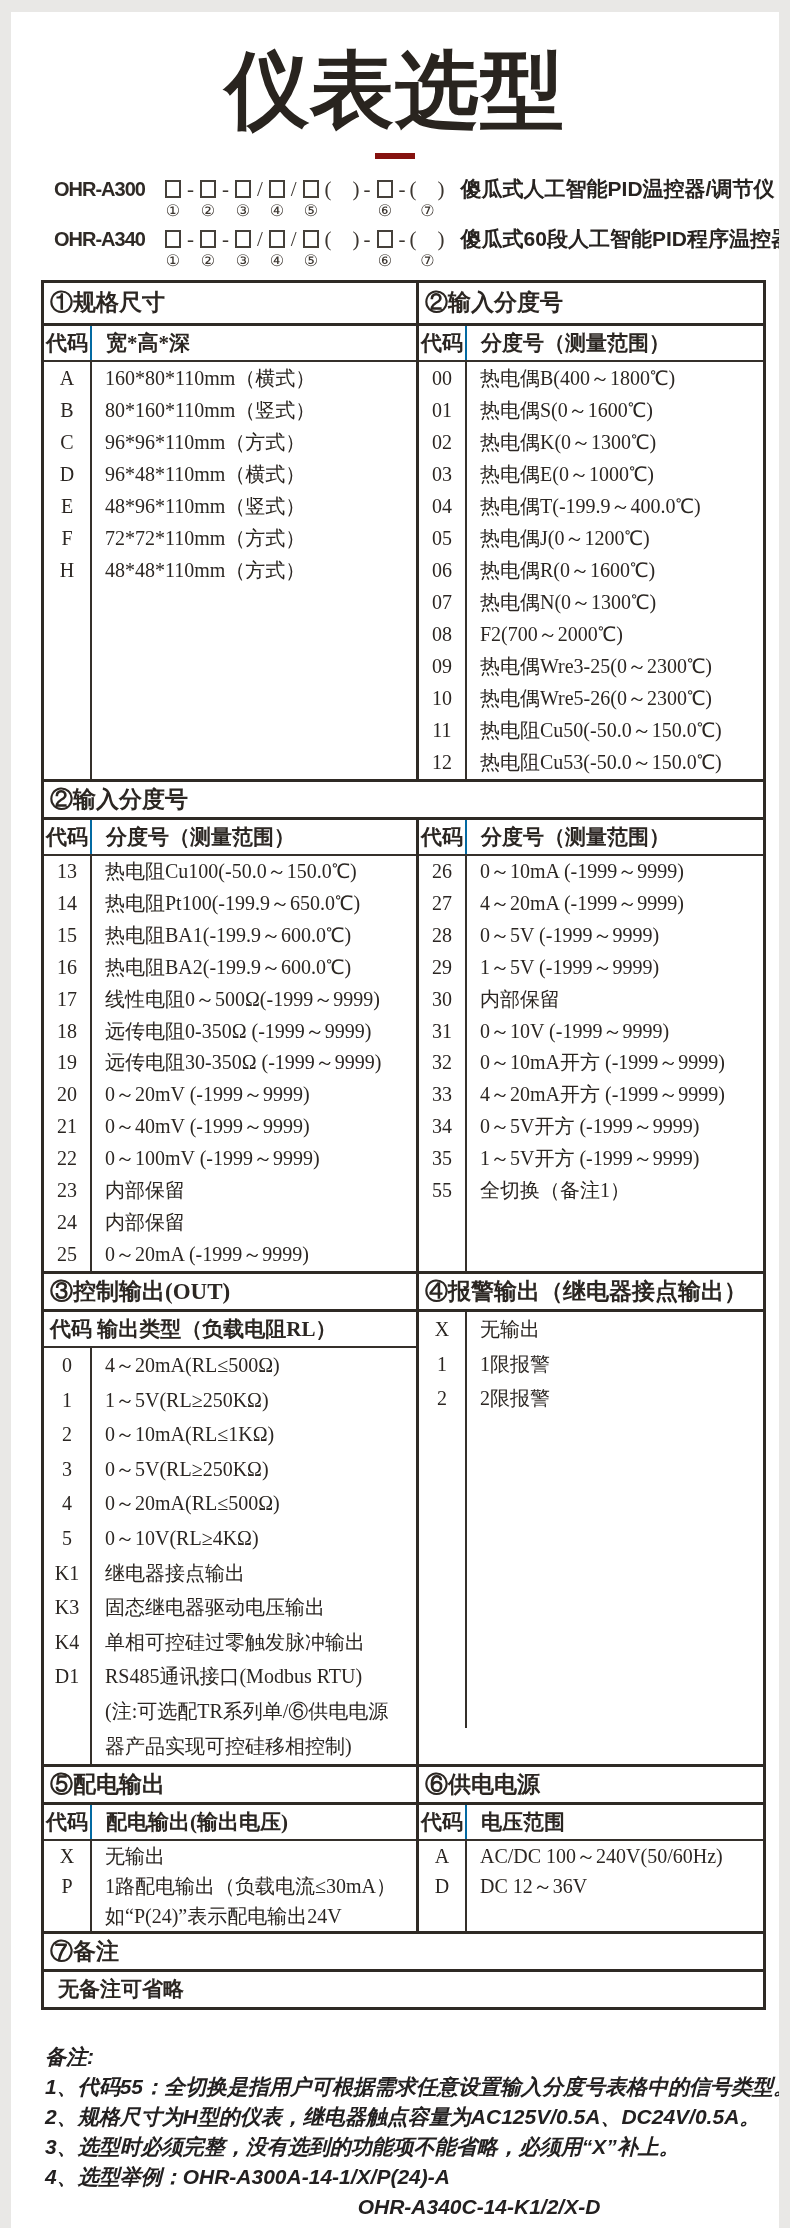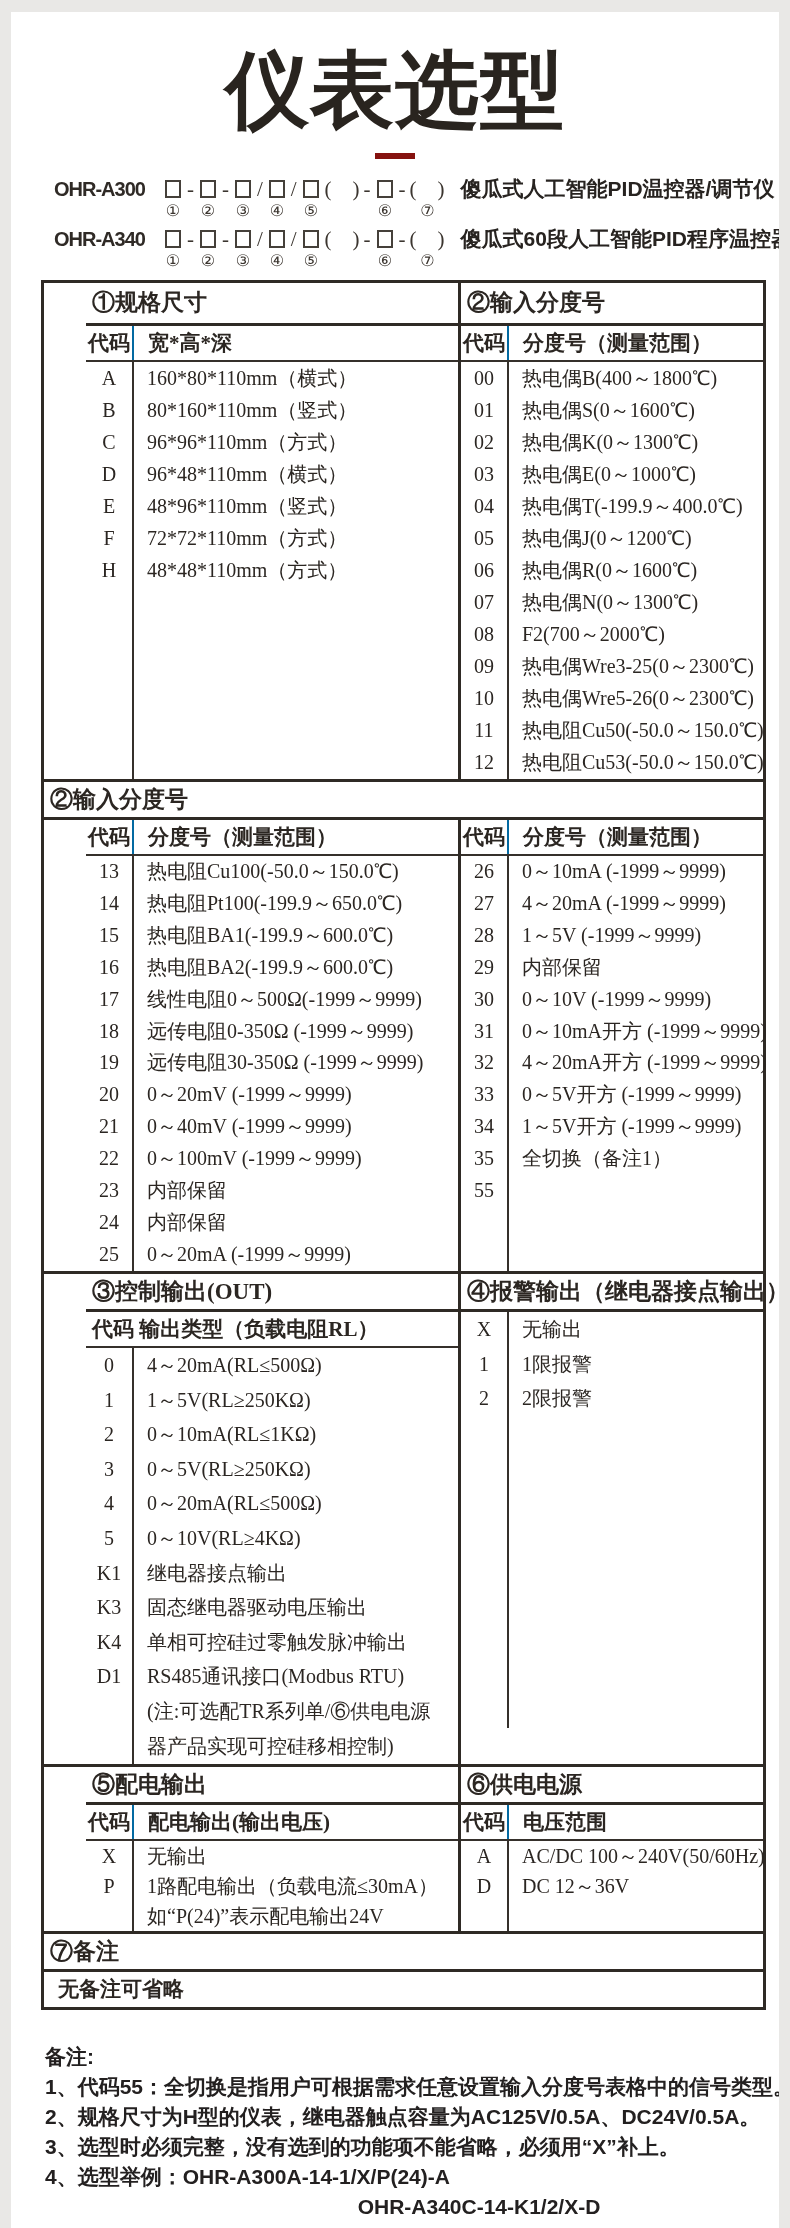--- a/index.html
+++ b/index.html
@@ -22,21 +22,21 @@
   .mlabel{font-family:"Liberation Sans",sans-serif;font-size:20px;letter-spacing:-1px;
           color:#2f2a26;margin-right:16px;font-weight:bold;}
   .box{width:16px;height:18px;border:2px solid #45403a;box-sizing:border-box;margin:0 4px;flex-shrink:0;}
   .tok{font-size:21px;color:#3b352f;margin:0 2px;}
   .mdesc{margin-left:14px;font-size:21px;font-weight:bold;color:#272320;white-space:nowrap;
          font-family:"Liberation Sans",sans-serif;}
   .circ{position:absolute;top:26px;width:20px;text-align:center;font-size:16px;color:#3b352f;}
   
   .bigtable{margin-left:30px;width:719px;border:3px solid #2f2a25;margin-top:5px;}
   .band:not(:last-child){border-bottom:3px solid #2f2a25;}
-  .cols{display:flex;align-items:stretch;padding-left:42px;}
+  .cols{display:flex;align-items:stretch;}
   .half-l{width:375px;border-right:3px solid #2f2a25;flex-shrink:0;box-sizing:border-box;}
   .half-r{flex:1;min-width:0;}
   .sec-h{height:35px;line-height:35px;border-bottom:3px solid #2f2a25;
          font-size:23px;font-weight:bold;padding-left:6px;white-space:nowrap;}
   .band1 .sec-h{height:40px;line-height:40px;}
   .col-h{height:34px;border-bottom:2px solid #35302b;display:flex;font-size:21px;font-weight:bold;}
   .code-h{width:46px;text-align:center;border-right:2px solid #0369a1;line-height:34px;flex-shrink:0;}
   .lbl{padding-left:14px;line-height:34px;white-space:nowrap;}
   .col-h.nl .lbl{padding-left:6px;}
   .rows{display:flex;align-items:stretch;}
@@ -44,21 +44,21 @@
   .vals{flex:1;min-width:0;padding-left:13px;}
   .cell{white-space:nowrap;font-size:20px;}
   .r1{height:417px;line-height:32px;}
   .r2{height:415px;line-height:31.9px;}
   .r3{height:416px;line-height:34.6px;}
   .r4{height:90px;line-height:30px;}
   .note-row{line-height:35px;height:35px;padding-left:14px;font-size:21px;font-weight:bold;}
   
   .notes{margin:32px 0 0 34px;font-family:"Liberation Sans",sans-serif;
          font-size:21px;font-weight:bold;color:#232020;line-height:30px;}
-  .nline{white-space:nowrap;}
+  .nline{white-space:nowrap;font-style:italic;}
   .ex2{padding-left:134px;text-align:center;}
 </style>
 </head>
 <body>
 
 <div class="page">
 
   <div class="title">仪表选型</div>
   <div class="dash"></div>
 
@@ -214,20 +214,21 @@
                 <div class="cell">31</div>
                 <div class="cell">32</div>
                 <div class="cell">33</div>
                 <div class="cell">34</div>
                 <div class="cell">35</div>
                 <div class="cell">55</div>
               </div>
               <div class="vals">
                 <div class="cell">0～10mA (-1999～9999)</div>
                 <div class="cell">4～20mA (-1999～9999)</div>
+                <div class="cell">0～5V (-1999～9999)</div>
                 <div class="cell">1～5V (-1999～9999)</div>
                 <div class="cell">内部保留</div>
                 <div class="cell">0～10V (-1999～9999)</div>
                 <div class="cell">0～10mA开方 (-1999～9999)</div>
                 <div class="cell">4～20mA开方 (-1999～9999)</div>
                 <div class="cell">0～5V开方 (-1999～9999)</div>
                 <div class="cell">1～5V开方 (-1999～9999)</div>
                 <div class="cell">全切换（备注1）</div>
               </div>
             </div>

